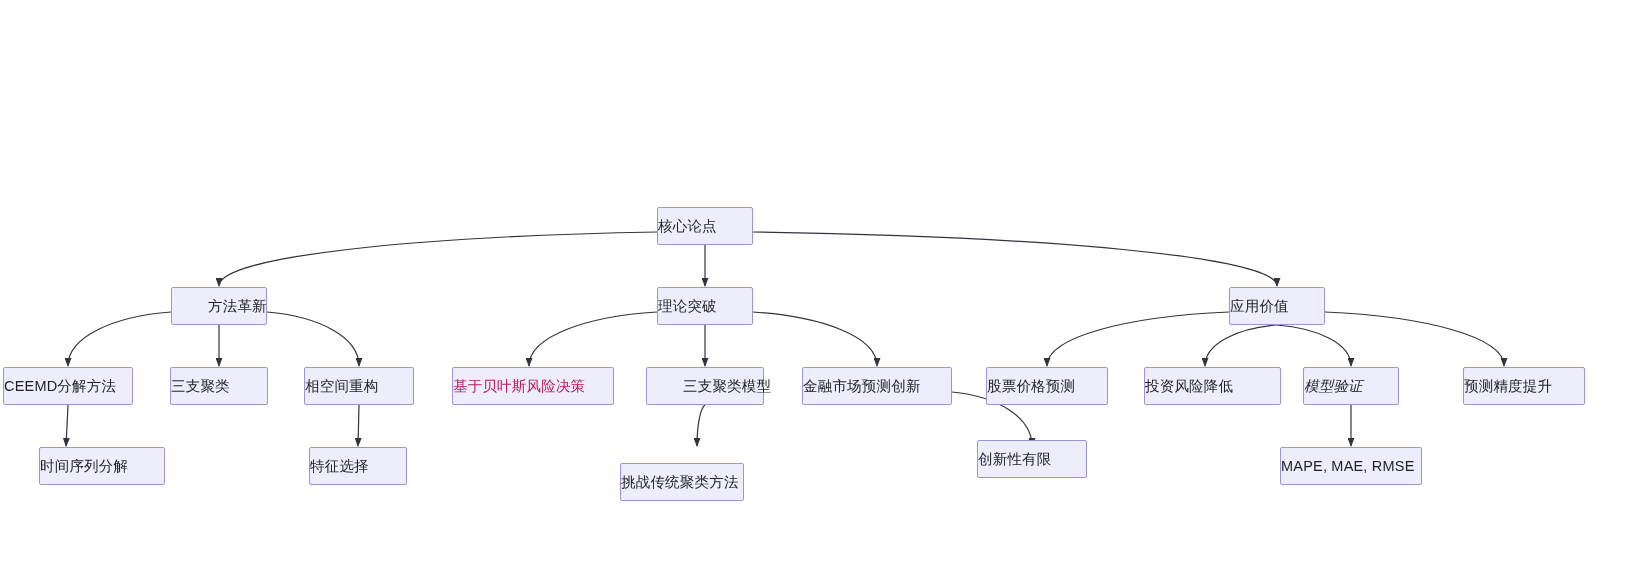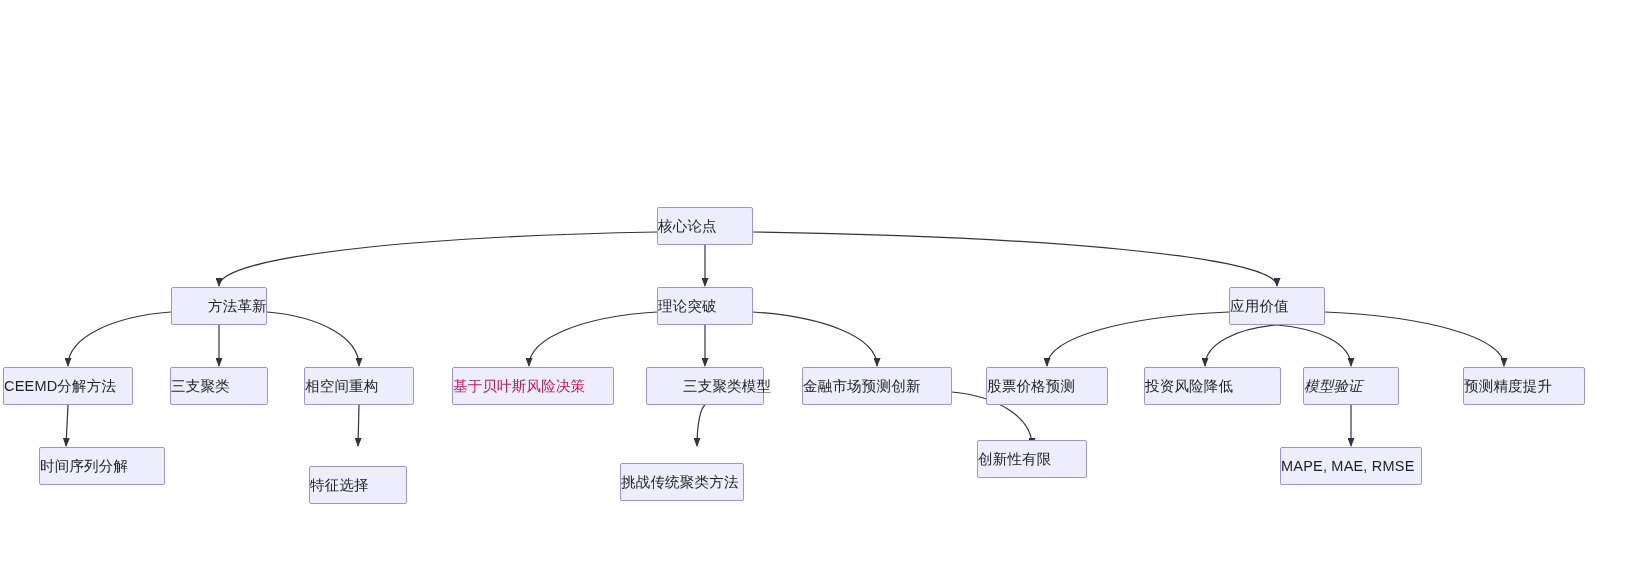--- a/index.html
+++ b/index.html
@@ -117,21 +117,21 @@
       </div>
       <div class="node" style="left: 1303px; top: 367px; width: 96px; background: rgb(237, 237, 251); border-color: rgb(159, 147, 216); color: rgb(31, 31, 36); font-style: italic;">
         <span class="node-label">模型验证</span>
       </div>
       <div class="node" style="left: 1443px; top: 367px; width: 122px; background: rgb(237, 237, 251); border-color: rgb(159, 147, 216); color: rgb(31, 31, 36); margin-left: 20px;">
         <span class="node-label">预测精度提升</span>
       </div>
       <div class="node" style="left: 3px; top: 447px; width: 126px; background: rgb(237, 237, 251); border-color: rgb(159, 147, 216); color: rgb(31, 31, 36); margin-left: 36px;">
         <span class="node-label">时间序列分解</span>
       </div>
-      <div class="node" style="left: 309px; top: 447px; width: 98px; background: rgb(237, 237, 251); border-color: rgb(159, 147, 216); color: rgb(31, 31, 36); margin-top: 19px;">
+      <div class="node" style="left: 309px; top: 447px; width: 98px; background: rgb(237, 237, 251); border-color: rgb(159, 147, 216); color: rgb(31, 31, 36);">
         <span class="node-label">特征选择</span>
       </div>
       <div class="node" style="left: 620px; top: 463px; width: 124px; background: rgb(237, 237, 251); border-color: rgb(159, 147, 216); color: rgb(31, 31, 36);">
         <span class="node-label">挑战传统聚类方法</span>
       </div>
       <div class="node" style="left: 977px; top: 440px; width: 110px; background: rgb(237, 237, 251); border-color: rgb(159, 147, 216); color: rgb(31, 31, 36);">
         <span class="node-label">创新性有限</span>
       </div>
       <div class="node" style="left: 1280px; top: 447px; width: 142px; background: rgb(237, 237, 251); border-color: rgb(159, 147, 216); color: rgb(31, 31, 36);">
         <span class="node-label">MAPE, MAE, RMSE</span>

